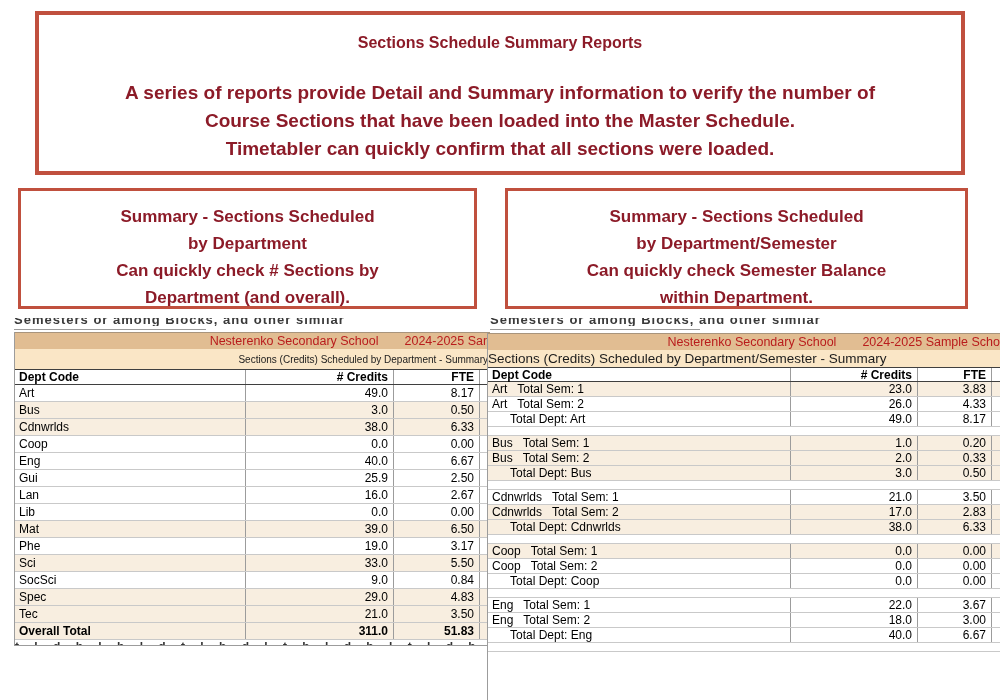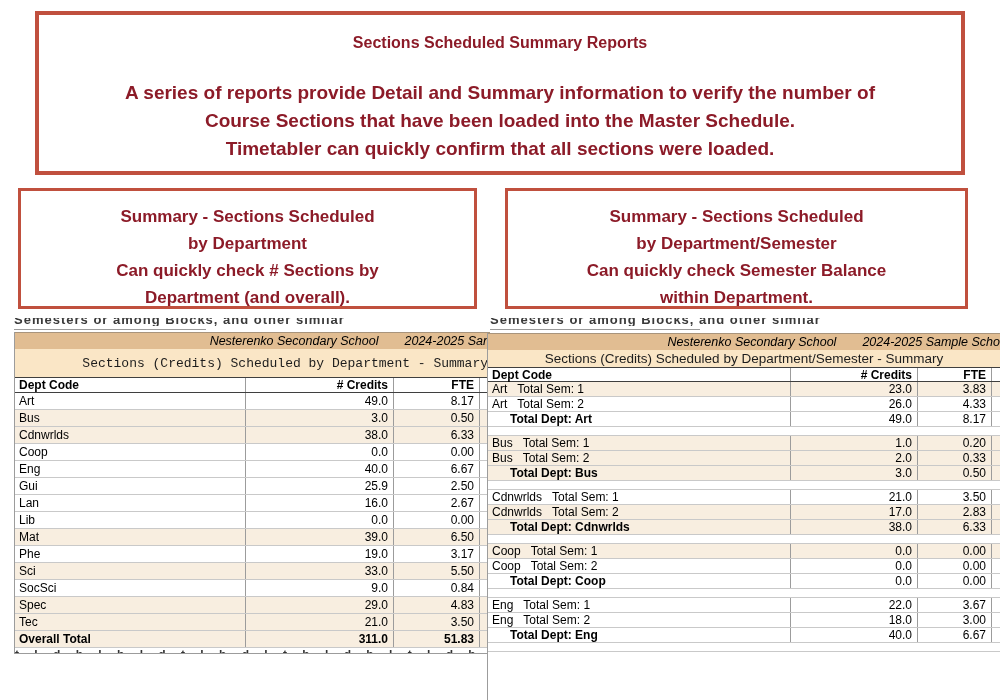--- a/index.html
+++ b/index.html
@@ -22,55 +22,55 @@
                       color:#3a3a3a;white-space:nowrap;margin-top:-6px;}
   .clipband.bottomclip{height:5px;}
   .clipband.bottomclip .cliptext{margin-top:0;color:#333;letter-spacing:6px;font-size:12px;}
   .grayline{position:absolute;height:1px;background:#9a9a9a;}
 
   
   .rpt{position:absolute;background:#fff;font-size:12px;color:#000;box-sizing:border-box;
        border-left:1px solid #9c9c9c;overflow:hidden;}
   .rpt-h1{display:flex;justify-content:flex-end;align-items:center;gap:26px;
           background:var(--tan);border-top:1px solid #a8947c;box-sizing:border-box;
-          font-size:12.5px;color:#000000;white-space:nowrap;font-style:italic;}
+          font-size:12.5px;color:#b91c1c;white-space:nowrap;}
   .rpt1 .rpt-h1{height:17px;}
   .rpt2 .rpt-h1{height:17px;}
   .rpt-h2{background:var(--peach);box-sizing:border-box;color:#1c1c1c;white-space:nowrap;
           display:flex;align-items:center;}
-  .rpt1 .rpt-h2{height:28px;font-size:13px;justify-content:flex-end;padding-right:2px;font-family:Liberation Mono, monospace;}
-  .rpt2 .rpt-h2{height:17px;font-size:13.5px;justify-content:center;}
+  .rpt1 .rpt-h2{height:20px;font-size:10px;justify-content:flex-end;padding-right:2px;}
+  .rpt2 .rpt-h2{height:17px;font-size:13.5px;}
 
   .trow{display:flex;align-items:stretch;border-bottom:1px solid #c9c9c9;box-sizing:border-box;}
   .rpt1 .trow{height:17px;}
   .rpt2 .trow{height:15px;}
   .trow.colhead{border-top:1px solid #3f3f3f;border-bottom:1px solid #3f3f3f;font-weight:bold;}
   .rpt1 .trow.colhead{height:16px;}
   .rpt2 .trow.colhead{height:15px;}
   .trow.shade .c1,.trow.shade .c2,.trow.shade .c3,.trow.shade .cstub{background:var(--beige);}
   .trow.spacer{height:9px !important;}
   .c1,.c2,.c3{display:flex;align-items:center;border-right:1px solid #9c9c9c;box-sizing:border-box;}
   .c1{padding-left:4px;}
   .c2,.c3{justify-content:flex-end;padding-right:5px;}
   .cstub{flex:1;}
   .rpt1 .c1{width:231px;} .rpt1 .c2{width:148px;} .rpt1 .c3{width:86px;}
   .rpt2 .c1{width:303px;} .rpt2 .c2{width:127px;} .rpt2 .c3{width:74px;}
   .semlbl{margin-left:10px;}
-  .tdlabel{padding-left:18px;font-weight:bold;}
+  .tdlabel{padding-left:18px;font-weight:normal;}
   .trow.totalrow .c1{font-weight:bold;}
   .trow.totalrow .c2,.trow.totalrow .c3{font-weight:bold;}
   .rpt1{border-bottom:1px solid #9c9c9c;}
 </style>
 </head>
 <body>
 
 <div class="canvas">
 
   <div class="redbox" style="left:35px;top:11px;width:930px;height:164px;">
-    <div class="boxline intro-title">Sections Scheduled Summary Reports</div>
+    <div class="boxline intro-title">Sections Schedule Summary Reports</div>
     <div class="intro-body">
       <div class="boxline">A series of reports provide Detail and Summary information to verify the number of</div>
       <div class="boxline">Course Sections that have been loaded into the Master Schedule.</div>
       <div class="boxline">Timetabler can quickly confirm that all sections were loaded.</div>
     </div>
   </div>
 
   <div class="redbox small" style="left:18px;top:188px;width:459px;height:121px;">
     <div class="sumbox-lines">
       <div class="boxline">Summary - Sections Scheduled</div>

